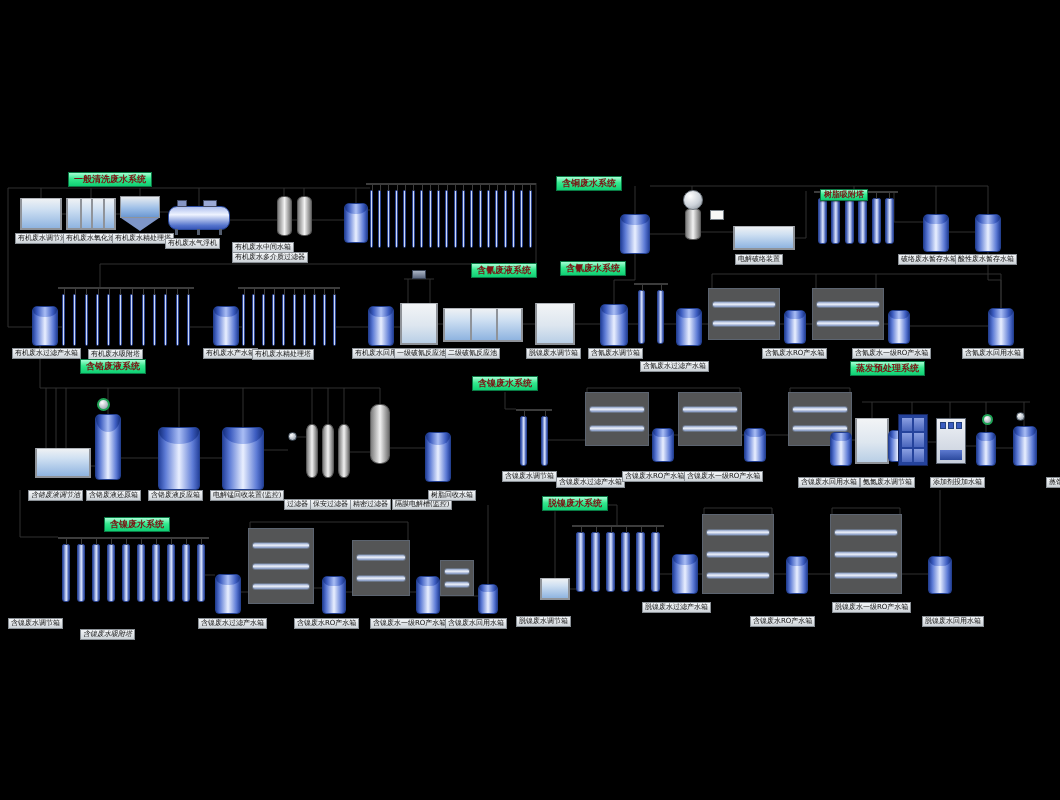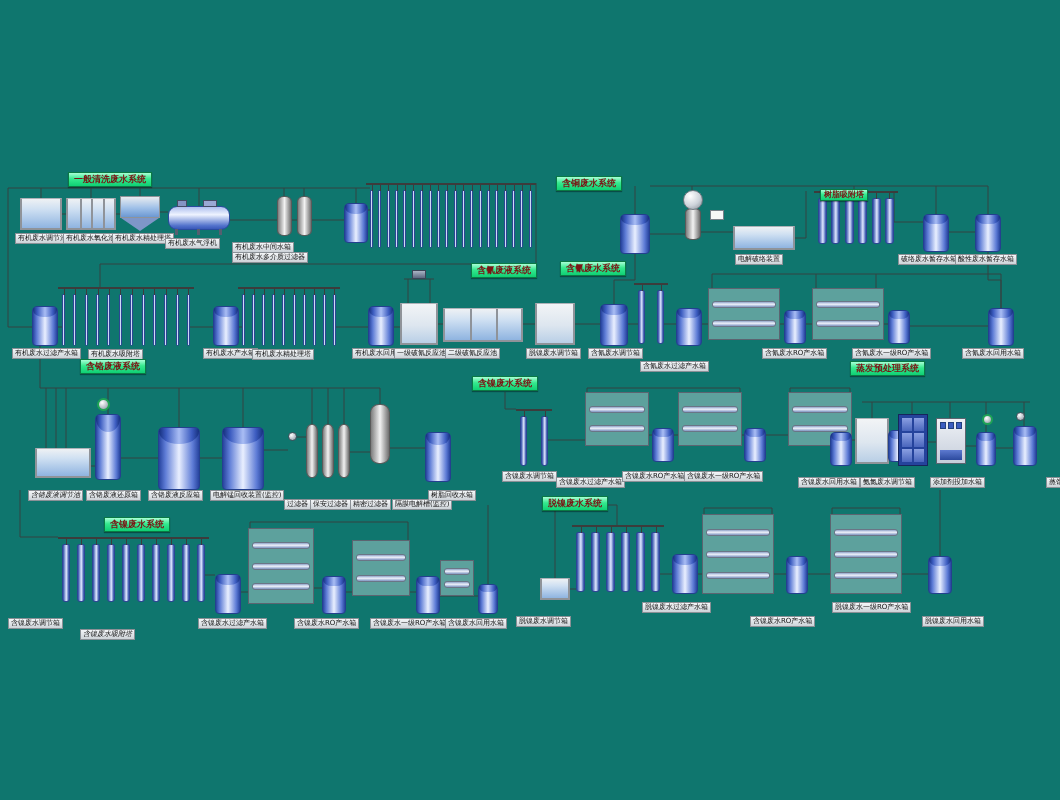--- a/index.html
+++ b/index.html
@@ -1,18 +1,18 @@
 <!DOCTYPE html>
 <html><head>
 <meta charset="utf-8">
 <style>
   * { margin:0; padding:0; box-sizing:border-box; }
   html,body { width:1060px; height:800px; overflow:hidden; }
   body { font-family:"DejaVu Sans","Liberation Sans",sans-serif; background:#c8c8c8; }
-  #canvas { position:relative; width:1060px; height:800px; background:#0f766e; }
+  #canvas { position:relative; width:1060px; height:800px; background:#000000; }
   #pipes { position:absolute; left:0; top:0; z-index:2; }
   #equip { position:absolute; left:0; top:0; width:100%; height:100%; z-index:3; }
 
   .sys-title { position:absolute; z-index:30; font-size:9px; font-weight:bold; color:#7a1515;
     background:linear-gradient(180deg,#a8ffd6 0%,#35e98e 45%,#0fd074 100%);
     border:1px solid #0a7a44; box-shadow:0 1px 1px rgba(0,0,0,.35);
     padding:1px 5px; line-height:11px; white-space:nowrap; }
   .sys-title.small { font-size:8px; padding:0 3px; line-height:10px; }
 
   .chip { position:absolute; z-index:25; font-size:7px; color:#111;

